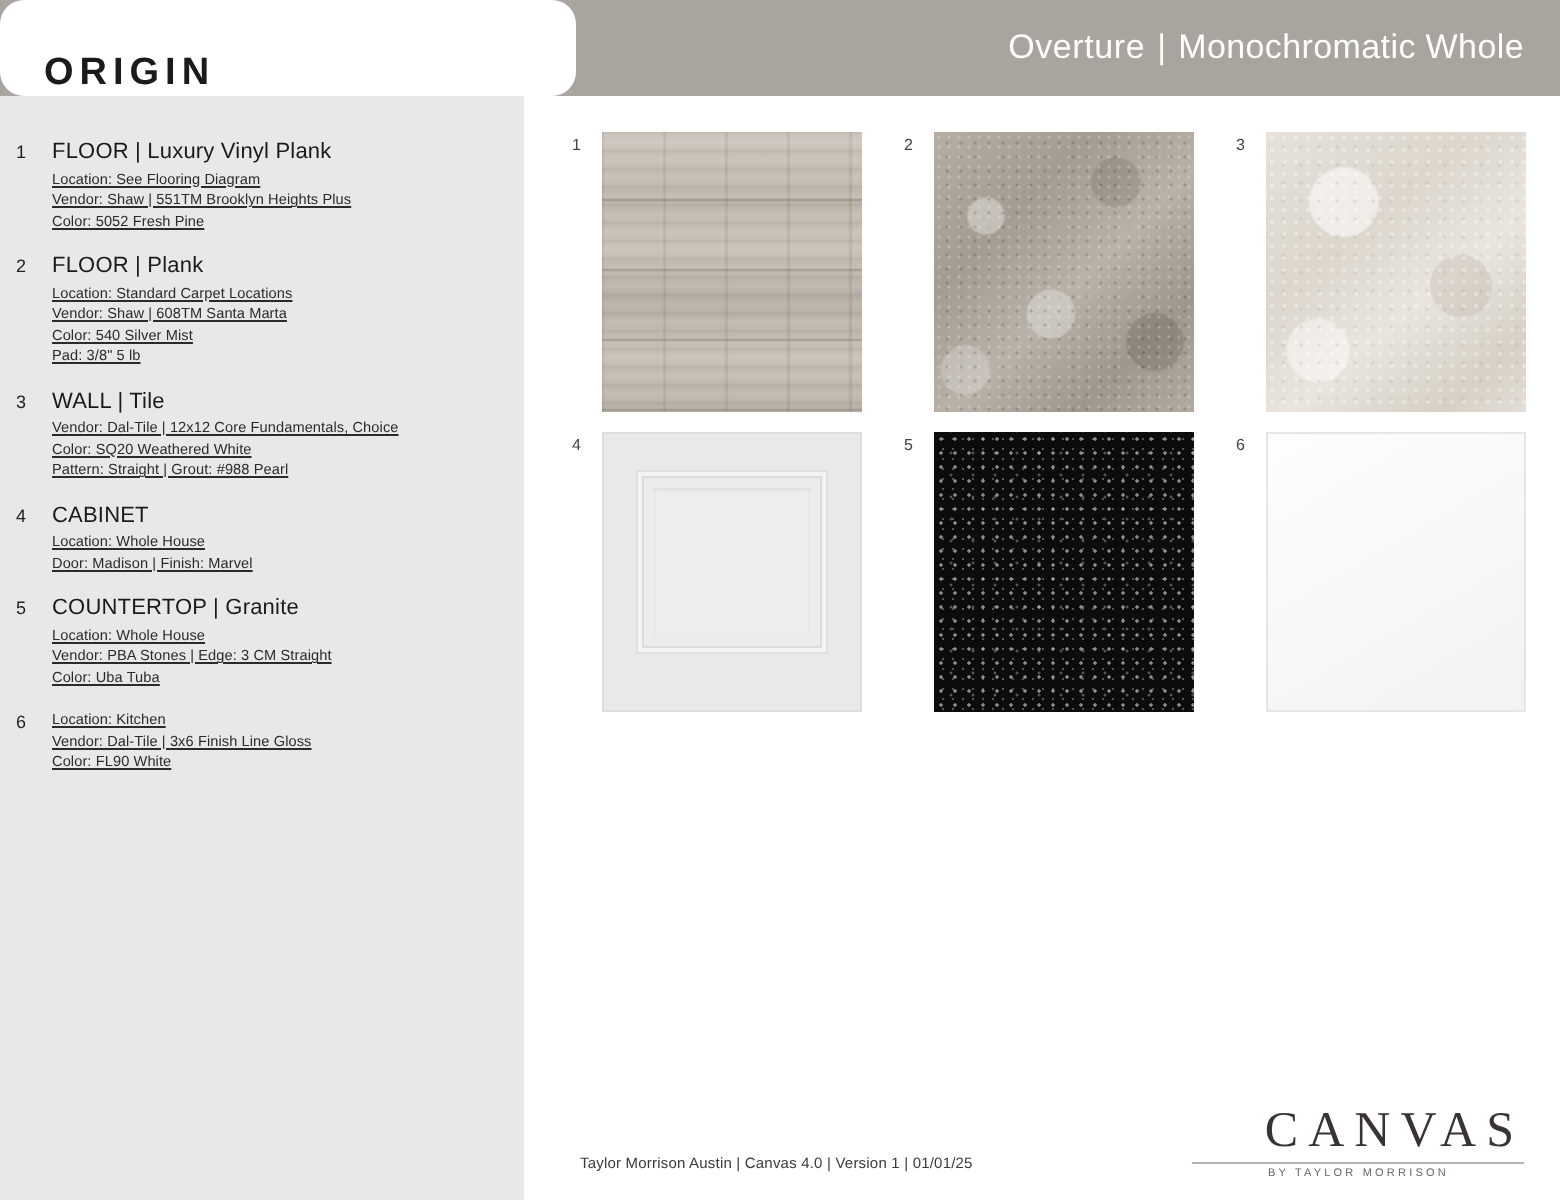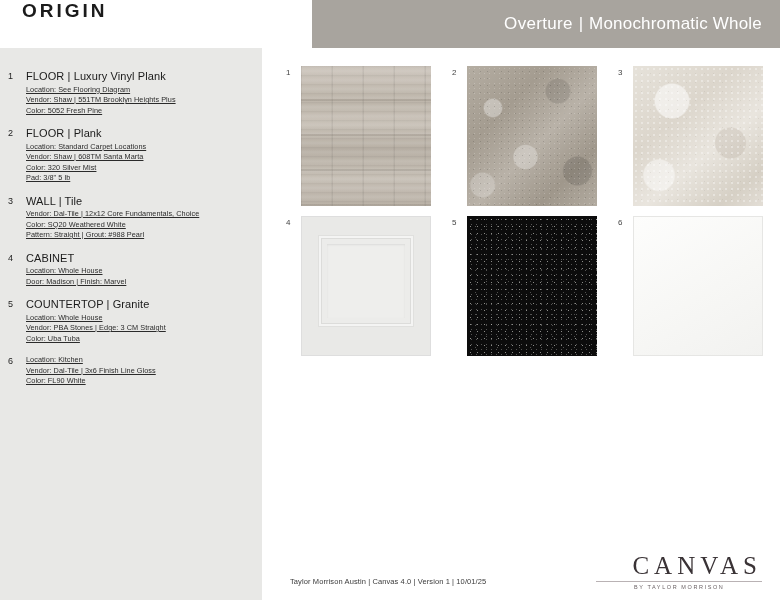--- a/index.html
+++ b/index.html
@@ -19,27 +19,28 @@
   .header {
     position: absolute;
     top: 0; left: 0;
     width: 780px;
     height: 48px;
     background: #a8a49e;
     display: flex;
     align-items: center;
   }
   .header-left {
-    width: 312px;
+    width: 288px;
     height: 48px;
     background: #ffffff;
     display: flex;
-    align-items: flex-start;
+    align-items: flex-end;
     padding-left: 22px;
     box-sizing: border-box;
+    border-radius: 12px;
   }
   .brand-title {
     font-size: 19px;
     font-weight: bold;
     letter-spacing: 3px;
     color: #1b1b1b;
   }
   .header-right {
     flex: 1;
     height: 48px;
@@ -315,21 +316,21 @@
         <div class="spec-line">Color: 5052 Fresh Pine</div>
       </div>
     </div>
 
     <div class="spec-item">
       <div class="spec-num">2</div>
       <div class="spec-body">
         <div class="spec-title">FLOOR | Plank</div>
         <div class="spec-line">Location: Standard Carpet Locations</div>
         <div class="spec-line">Vendor: Shaw | 608TM Santa Marta</div>
-        <div class="spec-line">Color: 320 Silver Mist</div>
+        <div class="spec-line">Color: 540 Silver Mist</div>
         <div class="spec-line">Pad: 3/8" 5 lb</div>
       </div>
     </div>
 
     <div class="spec-item">
       <div class="spec-num">3</div>
       <div class="spec-body">
         <div class="spec-title">WALL | Tile</div>
         <div class="spec-line">Vendor: Dal-Tile | 12x12 Core Fundamentals, Choice</div>
         <div class="spec-line">Color: SQ20 Weathered White</div>
@@ -401,19 +402,19 @@
     </div>
 
     <div class="swatch-cell">
       <div class="swatch-label">6</div>
       <div class="swatch-box sw-white"></div>
     </div>
 
   </div>
 </div>
 
-<div class="footer-note">Taylor Morrison Austin | Canvas 4.0 | Version 1 | 10/01/25</div>
+<div class="footer-note">Taylor Morrison Austin | Canvas 4.0 | Version 1 | 01/01/25</div>
 
 <div class="logo">
   <div class="logo-word">CANVAS</div>
   <div class="logo-rule"></div>
   <div class="logo-sub">BY TAYLOR MORRISON</div>
 </div>
 
 </body></html>

